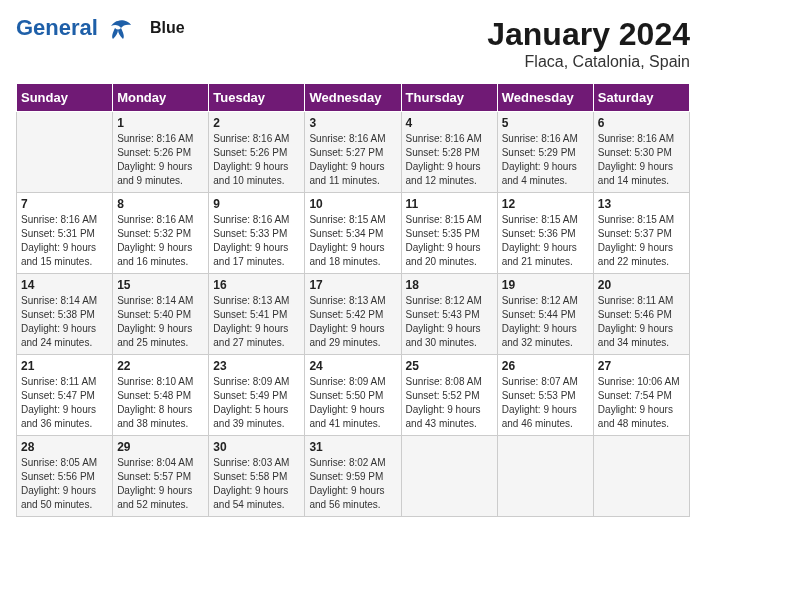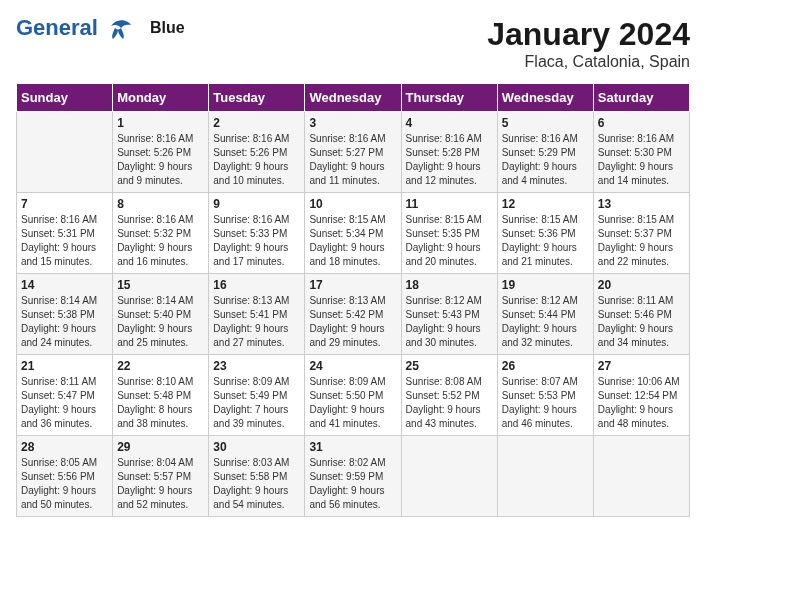--- a/index.html
+++ b/index.html
@@ -205,37 +205,37 @@
           <td>
             <span class="day-num">21</span>
             <div class="cell-info"><span>Sunrise: 8:11 AM</span><br><span>Sunset: 5:47 PM</span><br><span>Daylight: 9 hours and 36 minutes.</span></div>
           </td>
           <td>
             <span class="day-num">22</span>
             <div class="cell-info"><span>Sunrise: 8:10 AM</span><br><span>Sunset: 5:48 PM</span><br><span>Daylight: 8 hours and 38 minutes.</span></div>
           </td>
           <td>
             <span class="day-num">23</span>
-            <div class="cell-info"><span>Sunrise: 8:09 AM</span><br><span>Sunset: 5:49 PM</span><br><span>Daylight: 7 hours and 39 minutes.</span></div>
+            <div class="cell-info"><span>Sunrise: 8:09 AM</span><br><span>Sunset: 5:49 PM</span><br><span>Daylight: 5 hours and 39 minutes.</span></div>
           </td>
           <td>
             <span class="day-num">24</span>
             <div class="cell-info"><span>Sunrise: 8:09 AM</span><br><span>Sunset: 5:50 PM</span><br><span>Daylight: 9 hours and 41 minutes.</span></div>
           </td>
           <td>
             <span class="day-num">25</span>
             <div class="cell-info"><span>Sunrise: 8:08 AM</span><br><span>Sunset: 5:52 PM</span><br><span>Daylight: 9 hours and 43 minutes.</span></div>
           </td>
           <td>
             <span class="day-num">26</span>
             <div class="cell-info"><span>Sunrise: 8:07 AM</span><br><span>Sunset: 5:53 PM</span><br><span>Daylight: 9 hours and 46 minutes.</span></div>
           </td>
           <td>
             <span class="day-num">27</span>
-            <div class="cell-info"><span>Sunrise: 10:06 AM</span><br><span>Sunset: 12:54 PM</span><br><span>Daylight: 9 hours and 48 minutes.</span></div>
+            <div class="cell-info"><span>Sunrise: 10:06 AM</span><br><span>Sunset: 7:54 PM</span><br><span>Daylight: 9 hours and 48 minutes.</span></div>
           </td>
         </tr>
         <tr>
           <td>
             <span class="day-num">28</span>
             <div class="cell-info"><span>Sunrise: 8:05 AM</span><br><span>Sunset: 5:56 PM</span><br><span>Daylight: 9 hours and 50 minutes.</span></div>
           </td>
           <td>
             <span class="day-num">29</span>
             <div class="cell-info"><span>Sunrise: 8:04 AM</span><br><span>Sunset: 5:57 PM</span><br><span>Daylight: 9 hours and 52 minutes.</span></div>

